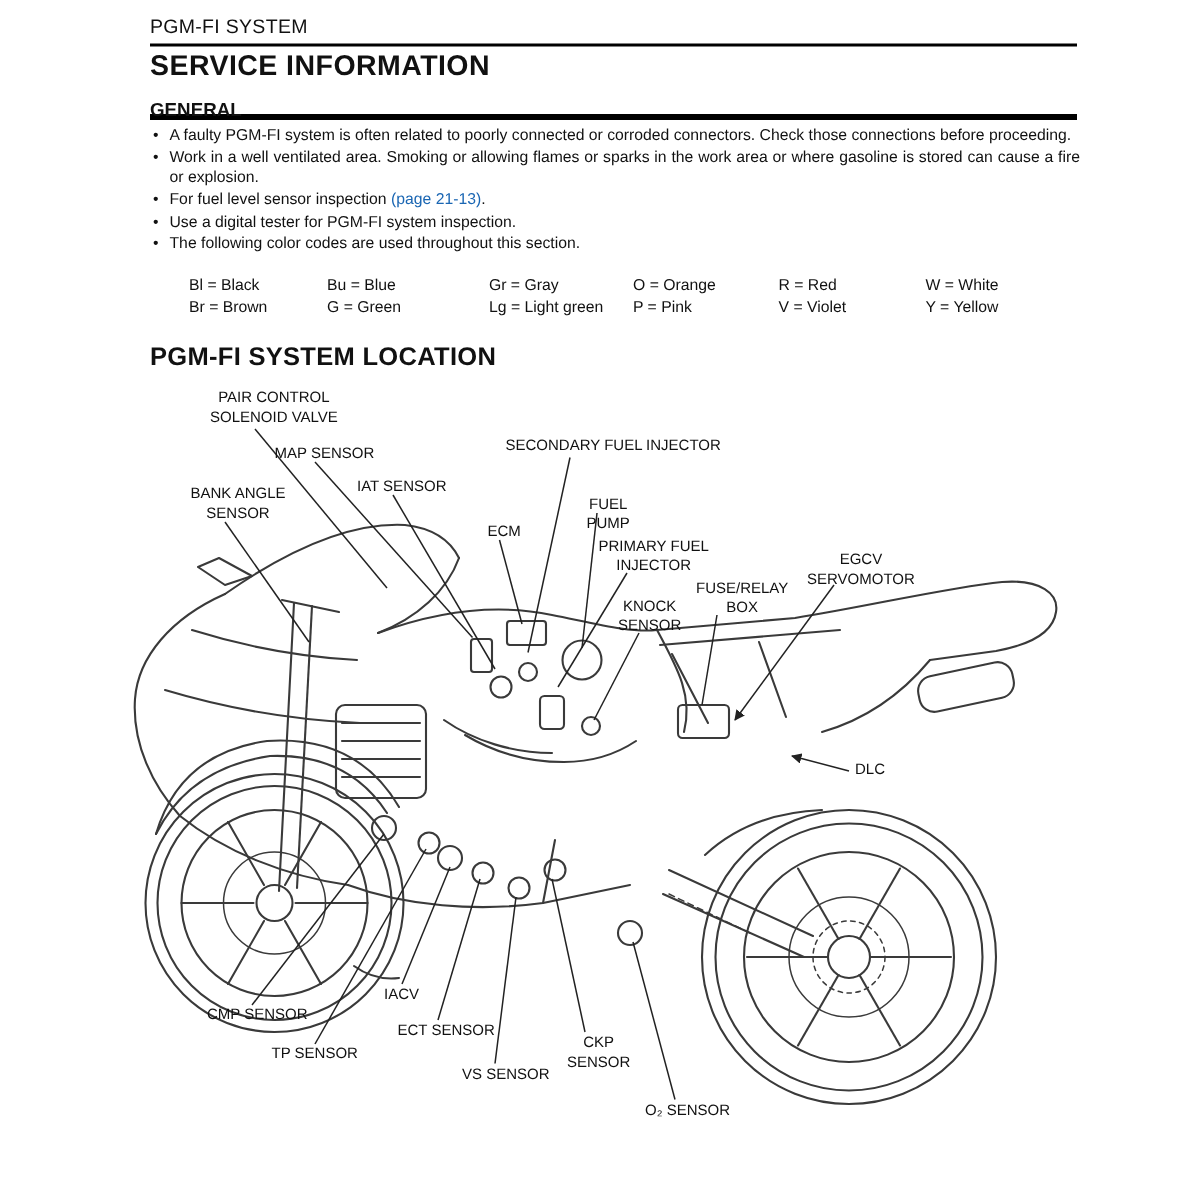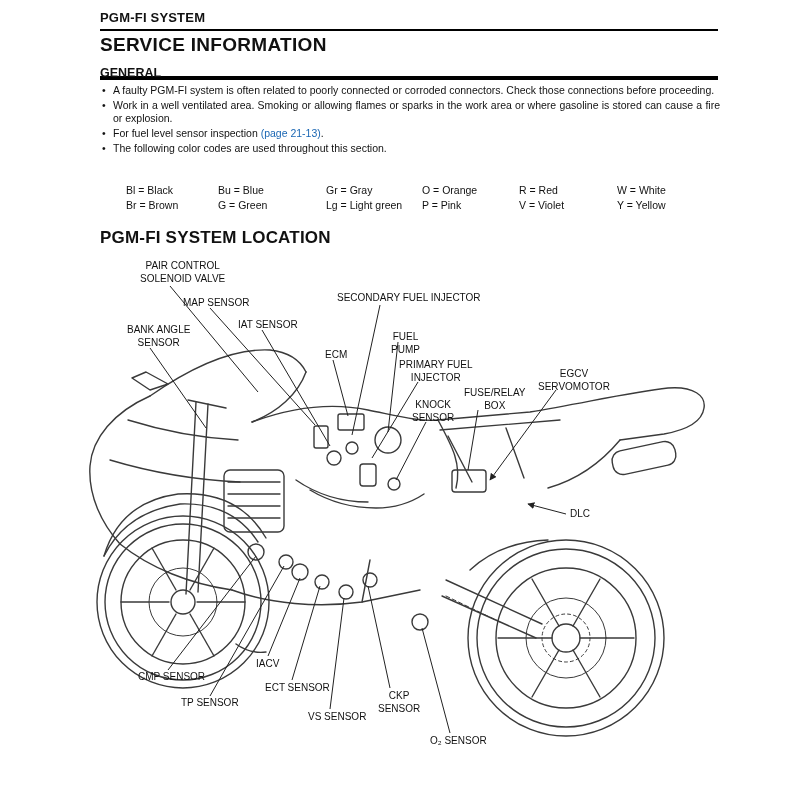--- a/index.html
+++ b/index.html
@@ -1,19 +1,19 @@
 <!DOCTYPE html>
 <html><head>
 <meta charset="utf-8">
 <style>
   html,body{margin:0;padding:0;background:#ffffff;}
   body{width:793px;height:793px;overflow:hidden;font-family:"Liberation Sans",sans-serif;color:#111;}
   .page{position:relative;width:793px;height:793px;background:#fff;}
 
-  .hdr{position:absolute;left:100px;top:10px;width:618px;font-size:13px;font-weight:bold;
+  .hdr{position:absolute;left:100px;top:10px;width:618px;font-size:13px;font-weight:normal;
        letter-spacing:.2px;border-bottom:2px solid #000;padding-bottom:4px;}
   .si-title{position:absolute;left:100px;top:34px;width:618px;font-size:19px;font-weight:bold;
        letter-spacing:.3px;border-bottom:4px solid #000;padding-bottom:20px;}
   .general{position:absolute;left:100px;top:66px;font-size:12.5px;font-weight:bold;}
 
   .bullets{position:absolute;left:100px;top:84px;width:620px;margin:0;padding:0;list-style:none;
        font-size:10.5px;line-height:1.3;text-align:justify;}
   .bullets li{position:relative;padding-left:13px;margin-bottom:1px;}
   .bullets li::before{content:"\2022";position:absolute;left:2px;top:0;}
   .pagelink{text-decoration:none;cursor:pointer;}
@@ -45,20 +45,21 @@
   <div class="hdr">PGM-FI SYSTEM</div>
 
   <div class="si-title">SERVICE INFORMATION</div>
 
   <div class="general">GENERAL</div>
 
   <ul class="bullets">
     <li><span>A faulty PGM-FI system is often related to poorly connected or corroded connectors. Check those connections before proceeding.</span></li>
     <li><span>Work in a well ventilated area. Smoking or allowing flames or sparks in the work area or where gasoline is stored can cause a fire or explosion.</span></li>
     <li><span>For fuel level sensor inspection </span><span class="pagelink" style="color: rgb(26, 102, 179);">(page 21-13)</span><span>.</span></li>
+    <li><span>Use a digital tester for PGM-FI system inspection.</span></li>
     <li><span>The following color codes are used throughout this section.</span></li>
   </ul>
 
   <div class="codes">
     <span>Bl = Black</span>
     <span>Bu = Blue</span>
     <span>Gr = Gray</span>
     <span>O = Orange</span>
     <span>R = Red</span>
     <span>W = White</span>

